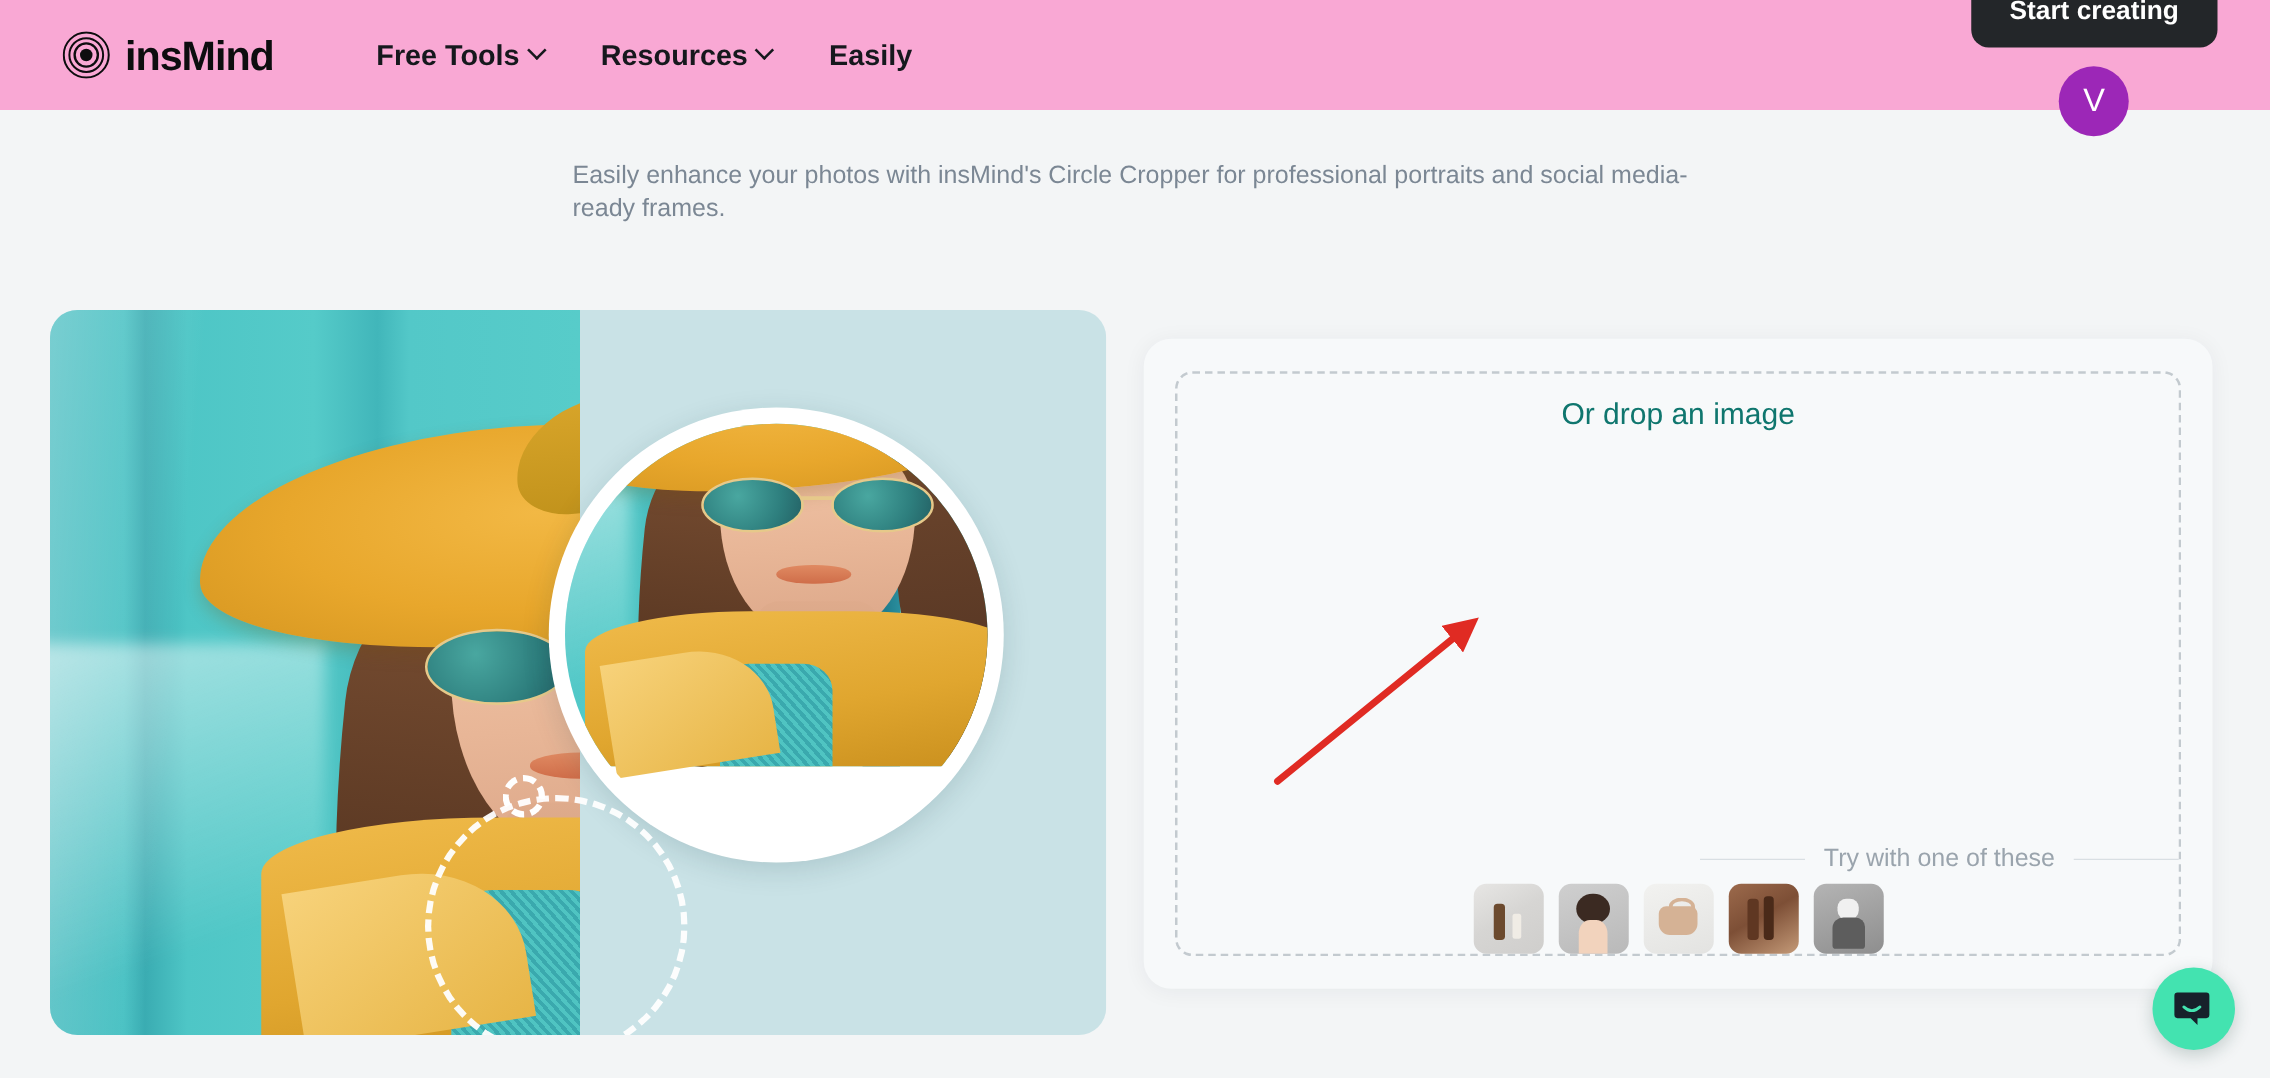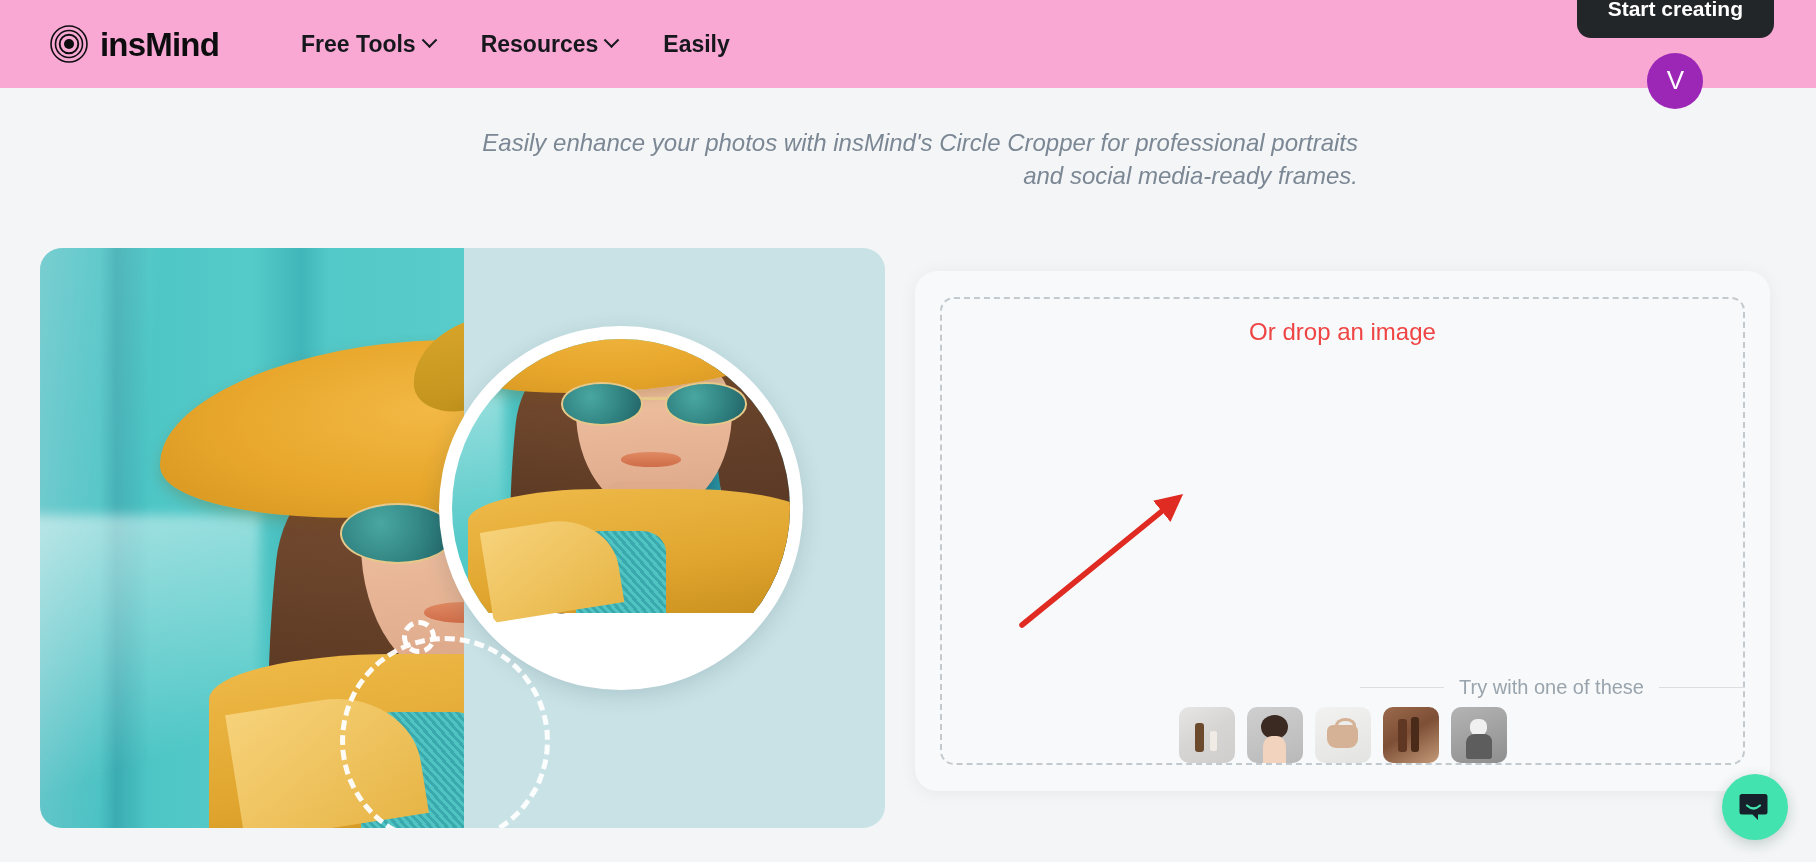--- a/index.html
+++ b/index.html
@@ -105,26 +105,25 @@
     position: absolute;
     top: 88px; left: 0;
     width: 1816px;
     height: 774px;
     background: #f3f5f6;
   }
 
   .subtitle {
     width: 900px;
     margin: 39px auto 0;
-    text-align: right;
-    font-size: 24px;
+    text-align: left;
+    font-size: 20px;
     line-height: 1.37;
     color: #7b8794;
     font-weight: 400;
-    font-style: italic;
   }
 
   
   .content {
     position: absolute;
     top: 160px;
     left: 0;
     width: 1816px;
     display: flex;
     gap: 30px;
@@ -363,21 +362,21 @@
     display: flex;
     align-items: center;
     gap: 14px;
     cursor: pointer;
     font-family: "Liberation Sans", sans-serif;
   }
   .up-ico { width: 24px; height: 26px; flex: 0 0 24px; }
   .drop-hint {
     margin-top: 19px;
     font-size: 24px;
-    color: #ef4444;
+    color: #0f766e;
   }
 
   .try-row {
     position: absolute;
     left: 0; right: 0;
     bottom: 64px;
     display: flex;
     align-items: center;
     justify-content: flex-end;
     gap: 15px;

